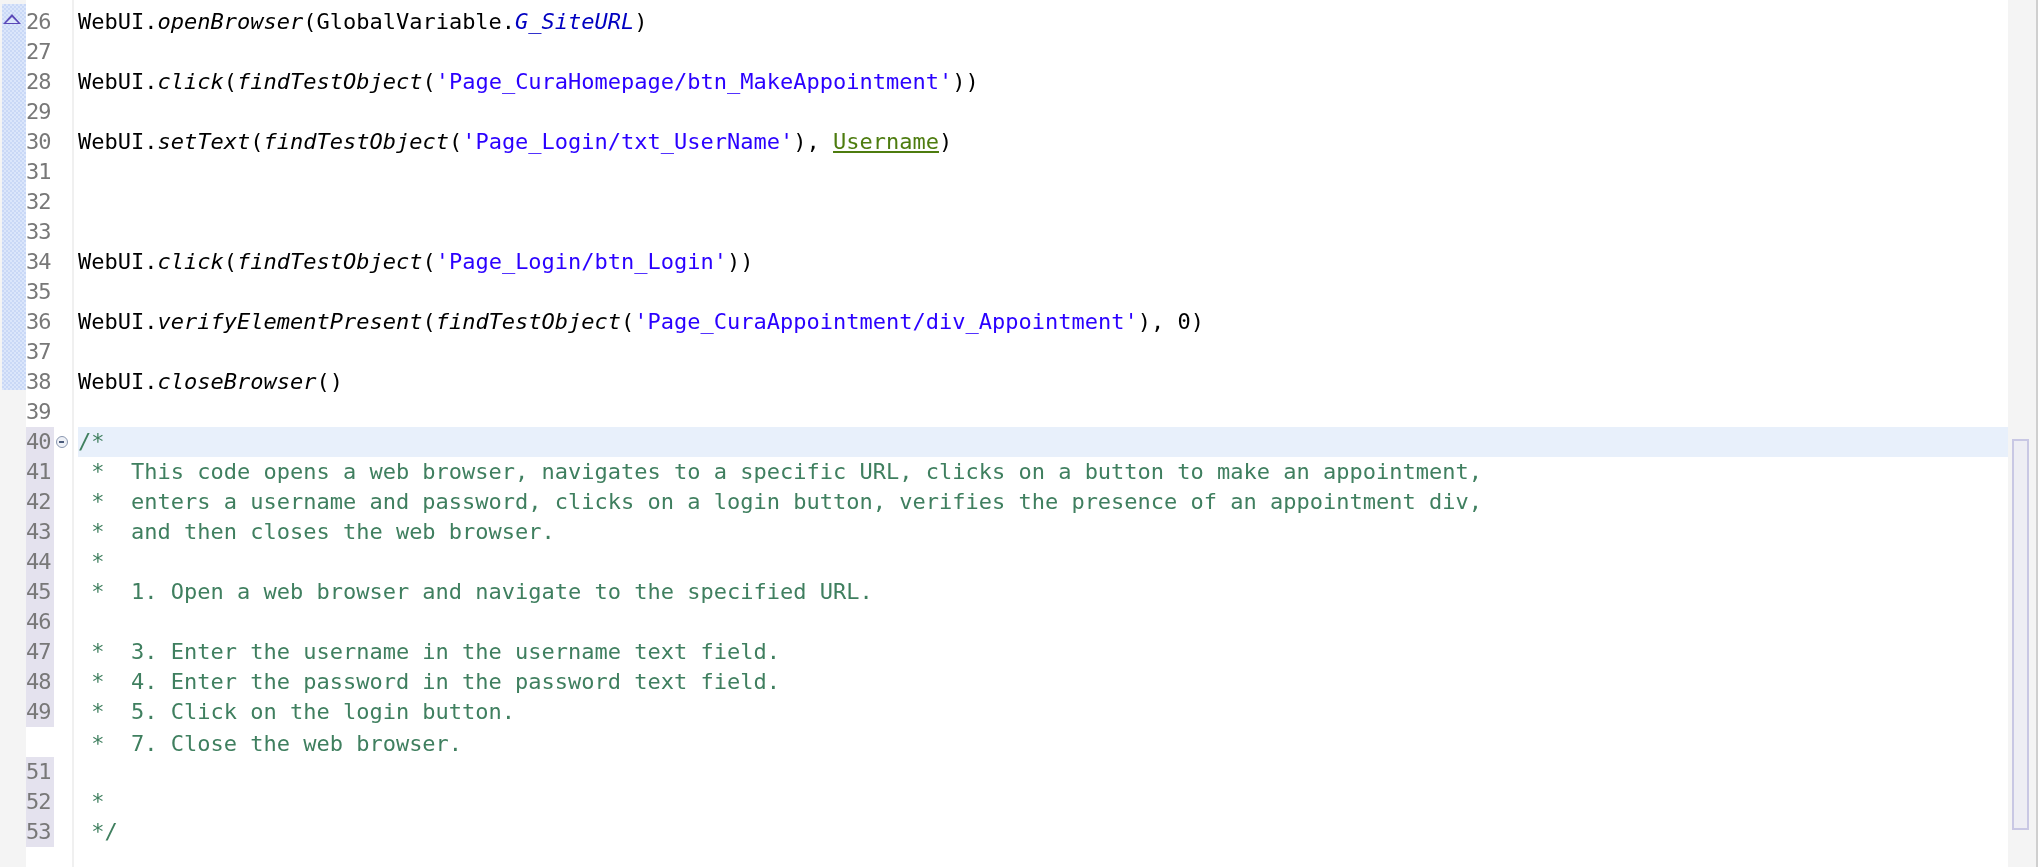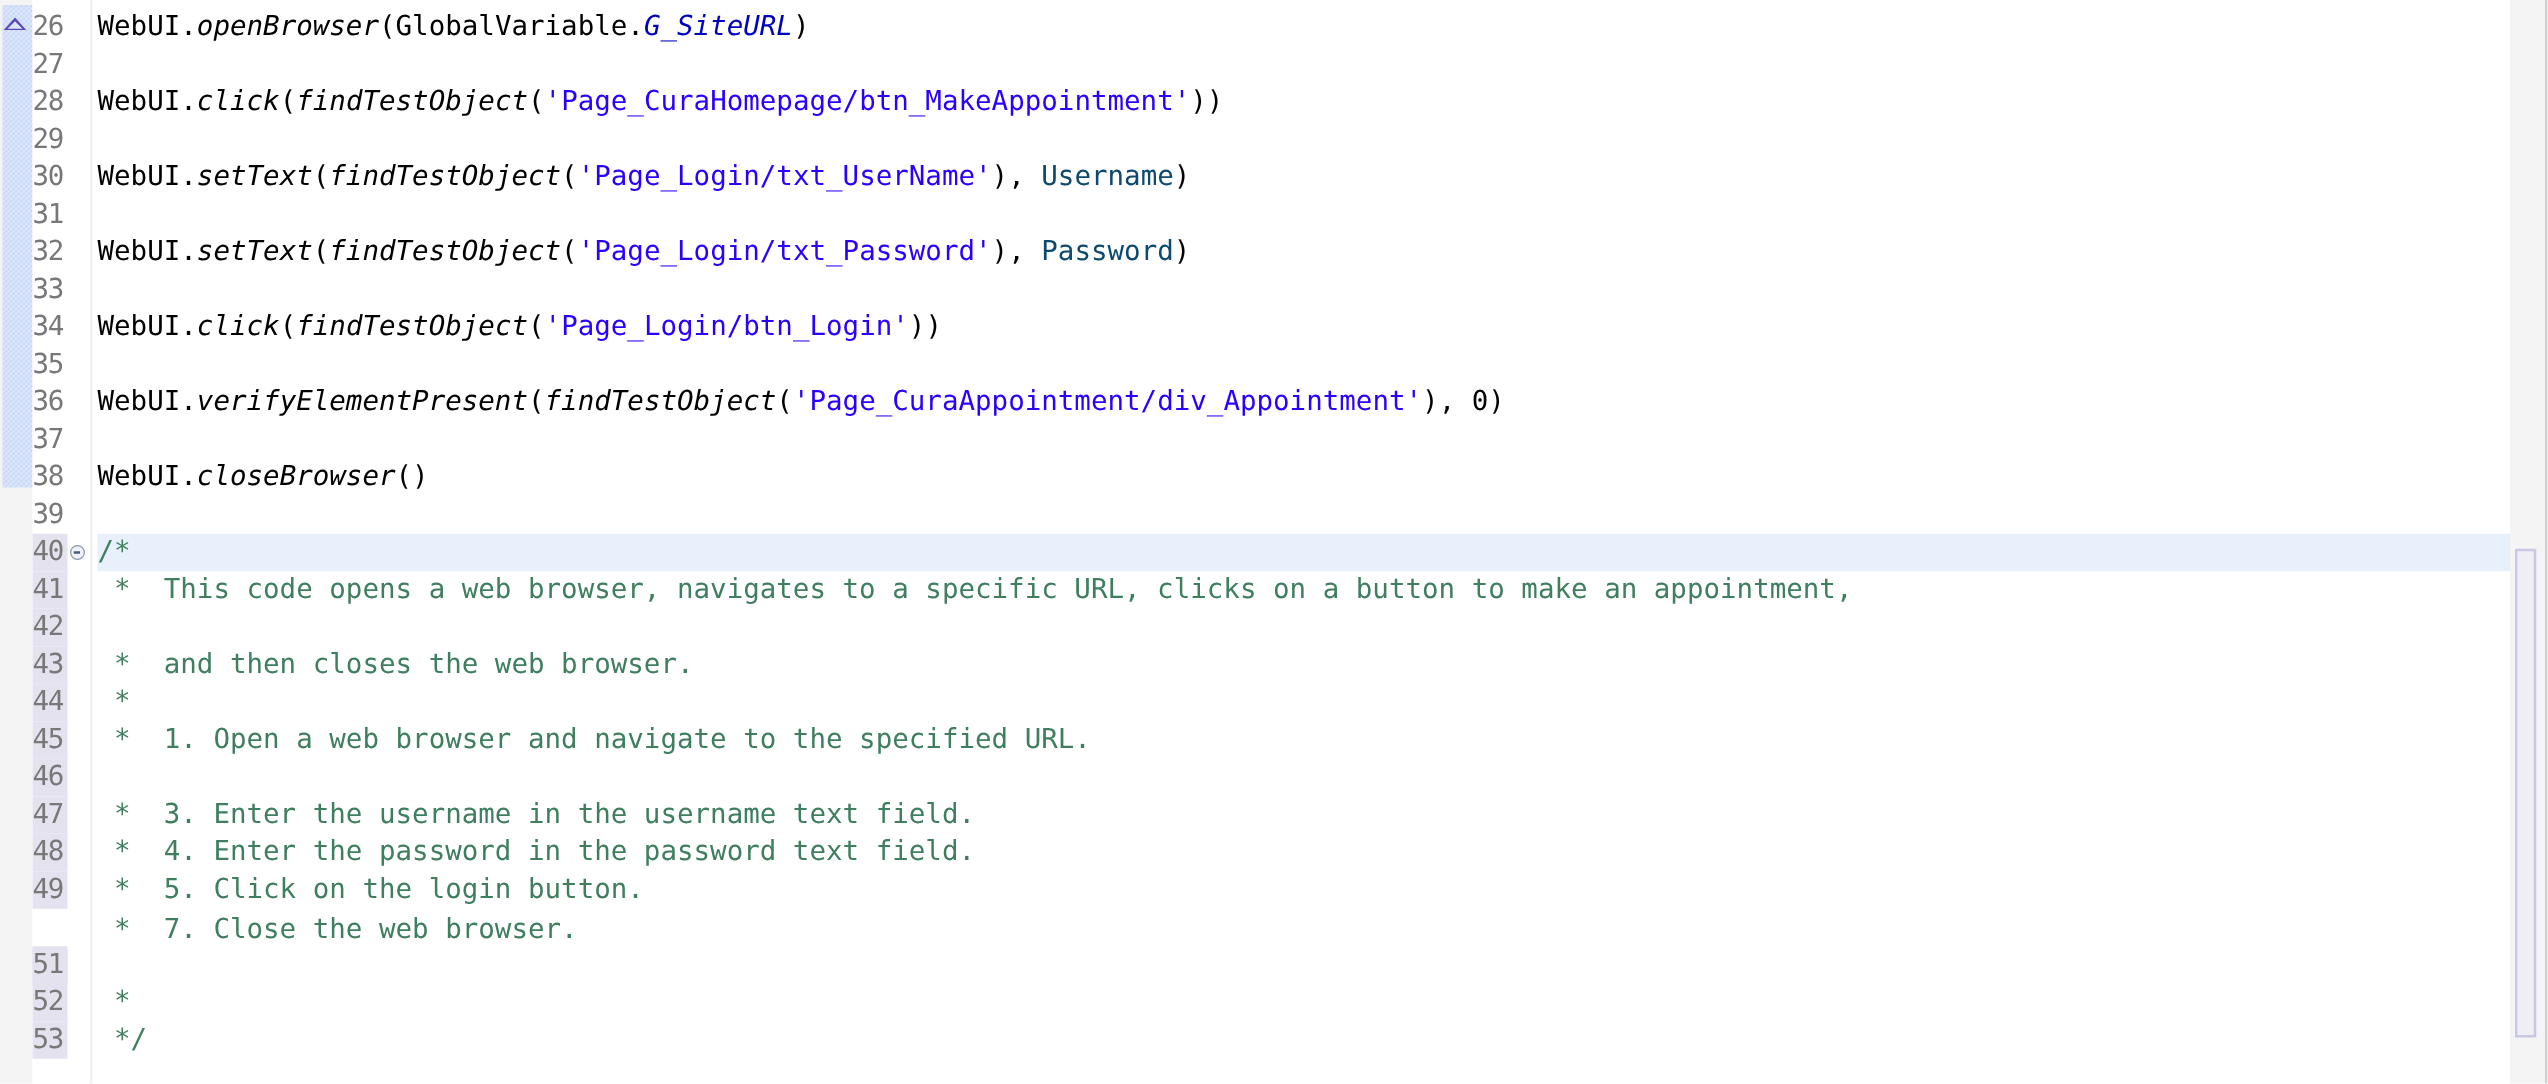--- a/index.html
+++ b/index.html
@@ -135,21 +135,21 @@
   .current-line {
     position: absolute;
     left: 4px;
     width: 1930px;
     height: 30px;
     background: #e8f0fb;
   }
   .tok-method { font-style: italic; color: #000000; }
   .tok-string { color: #2a00ff; }
   .tok-static { color: #0000c0; font-style: italic; }
-  .tok-var { color: #0c4a6e; }
+  .tok-var { text-decoration: underline; color: #4d7c0f; }
   .tok-comment { color: #3f7f5f; }
   
   .overview-ruler {
     position: absolute;
     left: 2008px;
     top: 0;
     width: 28px;
     height: 867px;
     background: #f4f4f4;
   }
@@ -219,30 +219,30 @@
 
   <div class="code-area">
     <div class="current-line" style="top:427px"></div>
 
     <div class="code-line" style="top:7px"><span>WebUI.</span><span class="tok-method">openBrowser</span><span>(GlobalVariable.</span><span class="tok-static">G_SiteURL</span><span>)</span></div>
 
     <div class="code-line" style="top:67px"><span>WebUI.</span><span class="tok-method">click</span><span>(</span><span class="tok-method">findTestObject</span><span>(</span><span class="tok-string">'Page_CuraHomepage/btn_MakeAppointment'</span><span>))</span></div>
 
     <div class="code-line" style="top:127px"><span>WebUI.</span><span class="tok-method">setText</span><span>(</span><span class="tok-method">findTestObject</span><span>(</span><span class="tok-string">'Page_Login/txt_UserName'</span><span>), </span><span class="tok-var">Username</span><span>)</span></div>
 
-    <div class="code-line" style="top:187px"><span>WebUI.</span><span class="tok-method">setText</span><span>(</span><span class="tok-method">findTestObject</span><span>(</span><span class="tok-string">'Page_Login/txt_Password'</span><span>), </span><span class="tok-var">Password</span><span>)</span></div>
 
     <div class="code-line" style="top:247px"><span>WebUI.</span><span class="tok-method">click</span><span>(</span><span class="tok-method">findTestObject</span><span>(</span><span class="tok-string">'Page_Login/btn_Login'</span><span>))</span></div>
 
     <div class="code-line" style="top:307px"><span>WebUI.</span><span class="tok-method">verifyElementPresent</span><span>(</span><span class="tok-method">findTestObject</span><span>(</span><span class="tok-string">'Page_CuraAppointment/div_Appointment'</span><span>), 0)</span></div>
 
     <div class="code-line" style="top:367px"><span>WebUI.</span><span class="tok-method">closeBrowser</span><span>()</span></div>
 
     <div class="code-line tok-comment" style="top:427px">/*</div>
     <div class="code-line tok-comment" style="top:457px"> *  This code opens a web browser, navigates to a specific URL, clicks on a button to make an appointment,</div>
+    <div class="code-line tok-comment" style="top:487px"> *  enters a username and password, clicks on a login button, verifies the presence of an appointment div,</div>
     <div class="code-line tok-comment" style="top:517px"> *  and then closes the web browser.</div>
     <div class="code-line tok-comment" style="top:547px"> *</div>
     <div class="code-line tok-comment" style="top:577px"> *  1. Open a web browser and navigate to the specified URL.</div>
     <div class="code-line tok-comment" style="top:637px"> *  3. Enter the username in the username text field.</div>
     <div class="code-line tok-comment" style="top:667px"> *  4. Enter the password in the password text field.</div>
     <div class="code-line tok-comment" style="top:697px"> *  5. Click on the login button.</div>
     <div class="code-line tok-comment" style="top:729px"> *  7. Close the web browser.</div>
     <div class="code-line tok-comment" style="top:787px"> *</div>
     <div class="code-line tok-comment" style="top:817px"> */</div>
   </div>

